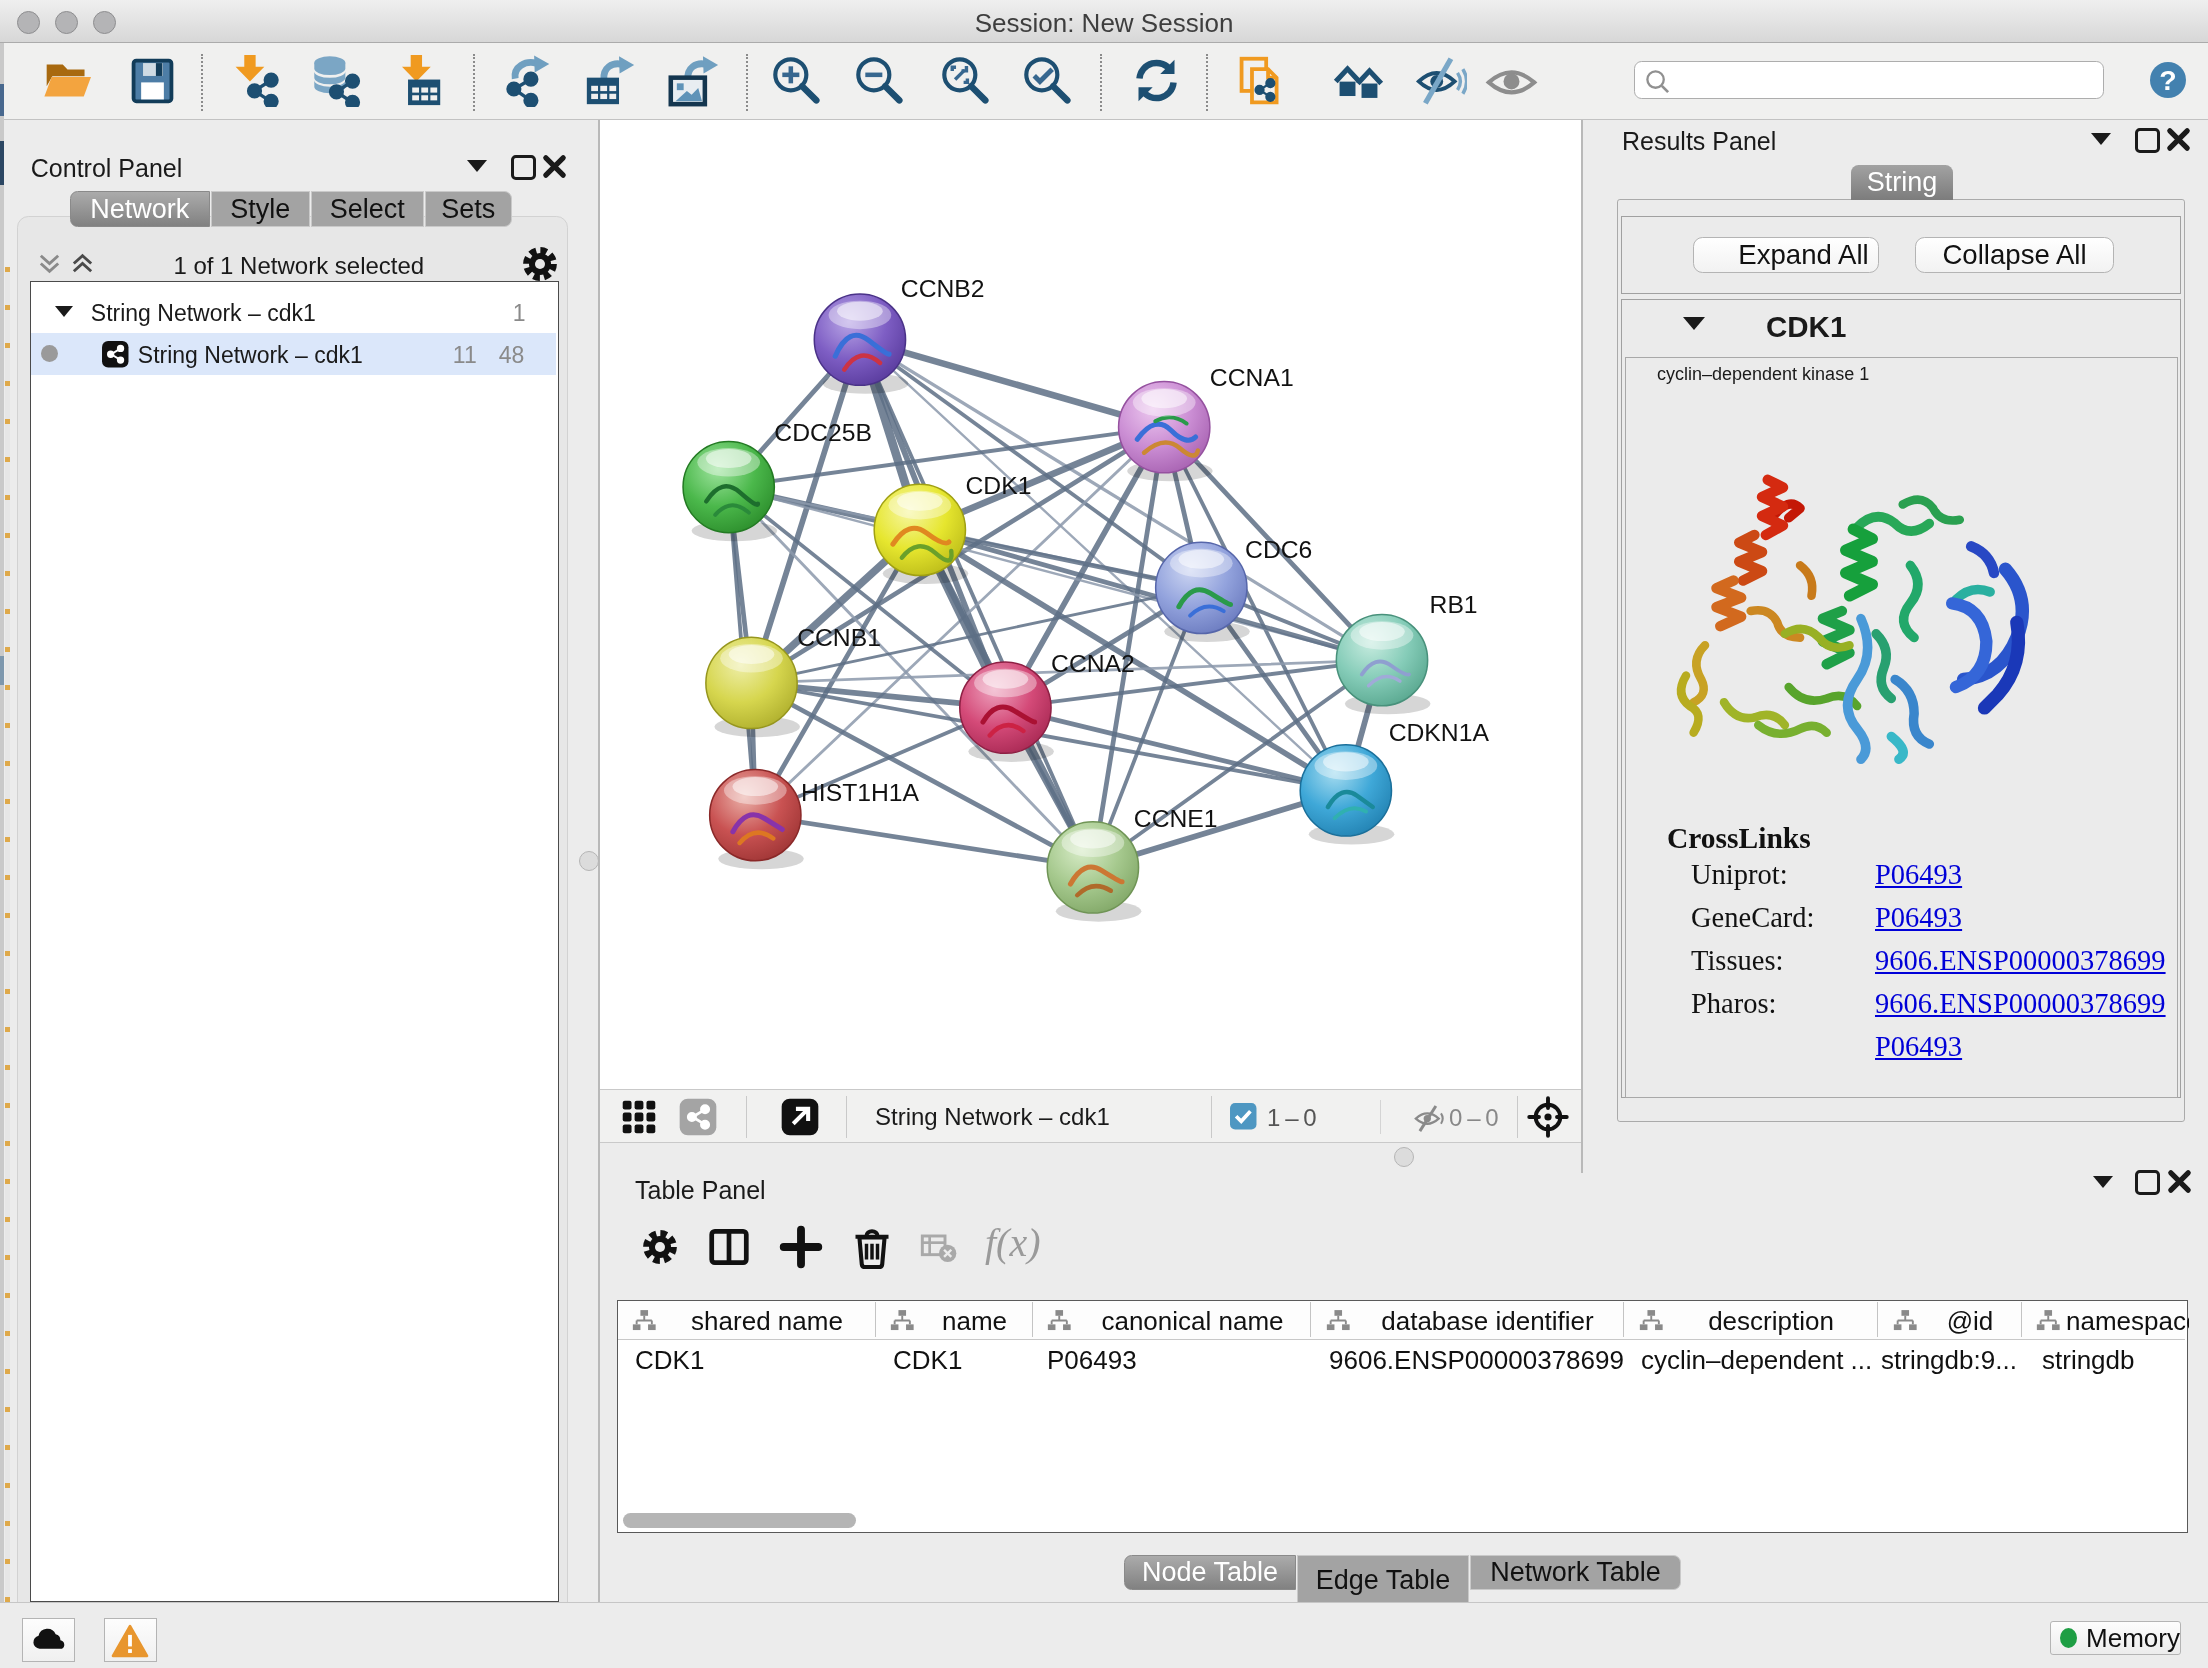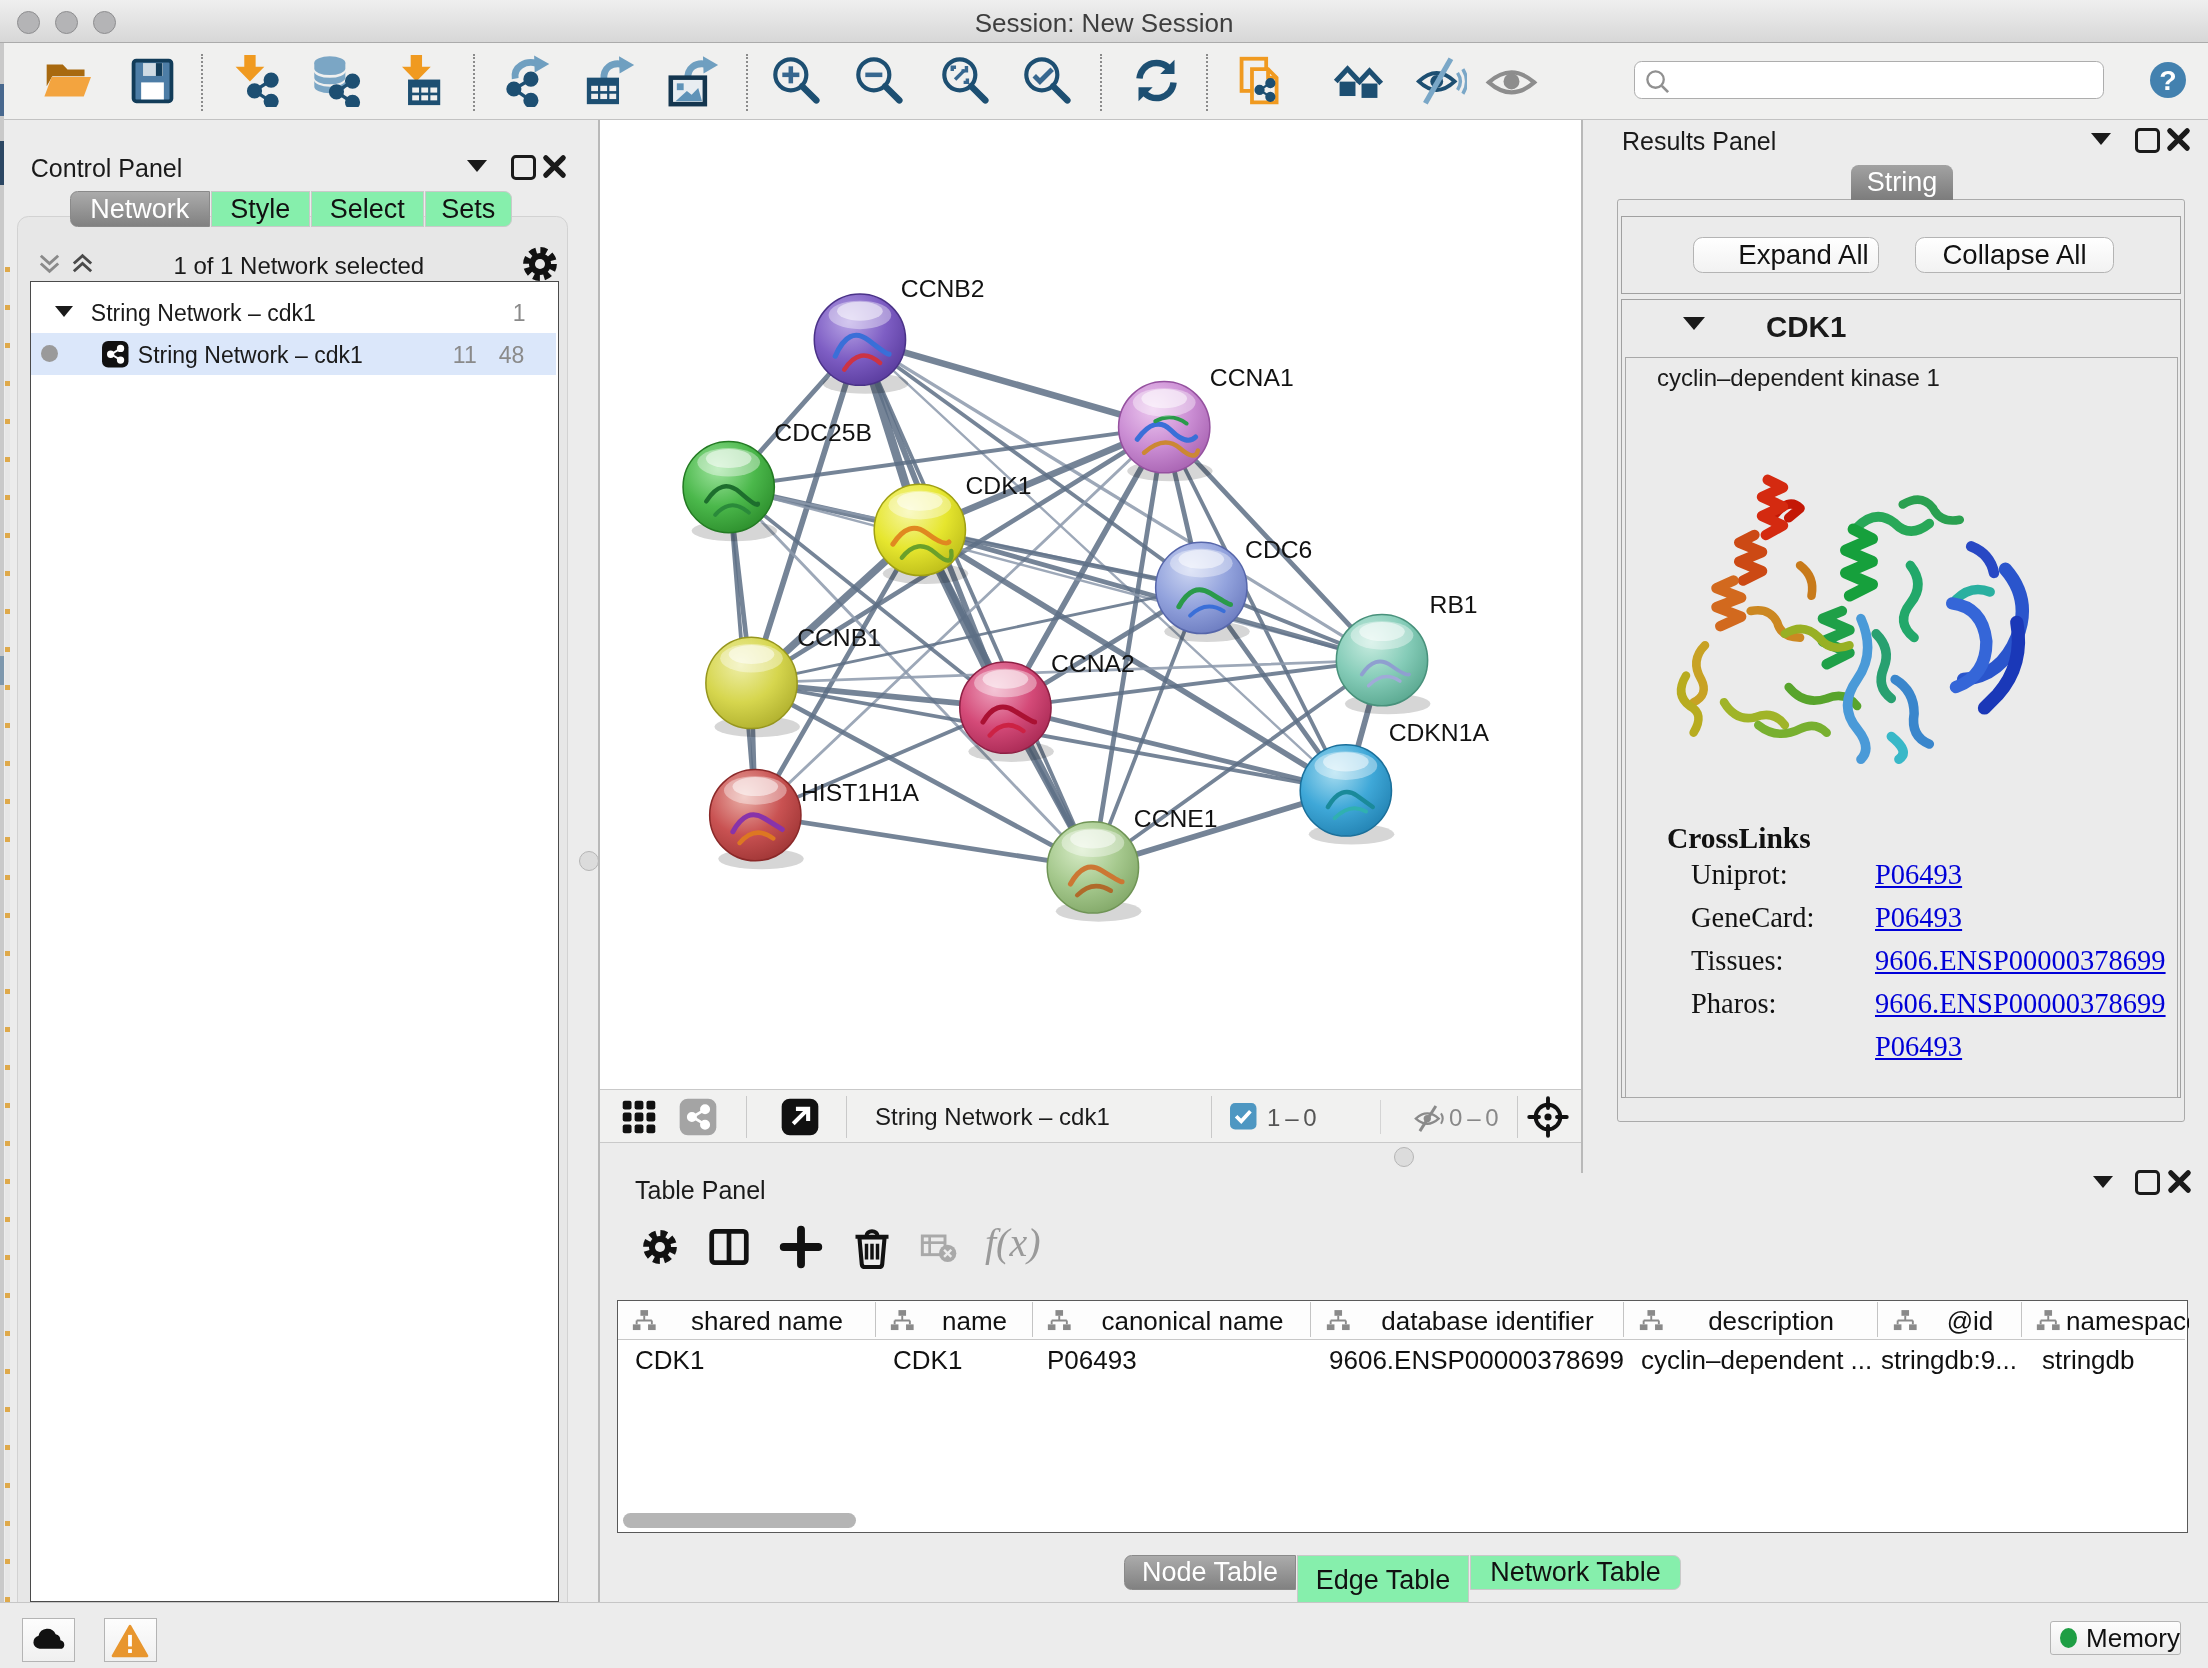--- a/index.html
+++ b/index.html
@@ -2,21 +2,21 @@
 <html style="font-size:15px"><head>
 <meta charset="utf-8">
 <style>
 html,body{margin:0;padding:0;}
 body{width:2208px;height:1668px;background:#ececec;font-family:"Liberation Sans",sans-serif;overflow:hidden;position:relative;}
 .abs{position:absolute;}
 .vline{position:absolute;background:#b9b9b9;width:1.9px;}
 .dotsep{position:absolute;width:0;border-left:2.9px dotted #8b8b8b;height:57px;top:11.4px;}
 .winbtn-tri{width:0;height:0;border-left:10.5px solid transparent;border-right:10.5px solid transparent;border-top:12.4px solid #1a1a1a;position:absolute;}
 .winbtn-sq{position:absolute;width:19px;height:19px;border:3.8px solid #1a1a1a;border-radius:4.8px;}
-.tab{position:absolute;display:flex;align-items:center;justify-content:center;font-size:27px;color:#111;background:#86efac;border:1px solid #c9c9c9;box-sizing:border-box;}
+.tab{position:absolute;display:flex;align-items:center;justify-content:center;font-size:27px;color:#111;background:#a3a3a3;border:1px solid #c9c9c9;box-sizing:border-box;}
 .tabsel{background:linear-gradient(#ababab,#818181);color:#fff;border:1px solid #8a8a8a;}
 .btn{position:absolute;background:linear-gradient(#ffffff,#f2f2f2);border:1px solid #b4b4b4;border-radius:9.5px;display:flex;align-items:center;justify-content:center;font-size:27.6px;color:#111;box-sizing:border-box;}
 </style>
 </head>
 <body>
 
 <div class="abs" style="left:0;top:0;width:2208px;height:43px;background:linear-gradient(#efefef,#d7d7d7);border-bottom:1px solid #ababab;box-sizing:border-box;"></div>
 <div class="abs" style="left:17px;top:10.5px;width:21px;height:21px;border-radius:50%;background:#b4b4b6;border:1px solid #8e8e90;"></div>
 <div class="abs" style="left:55px;top:10.5px;width:21px;height:21px;border-radius:50%;background:#b4b4b6;border:1px solid #8e8e90;"></div>
 <div class="abs" style="left:93px;top:10.5px;width:21px;height:21px;border-radius:50%;background:#b4b4b6;border:1px solid #8e8e90;"></div>
@@ -554,21 +554,21 @@
 
 <div class="abs" style="left:38px;top:96px;width:560px;height:78px;border:1px solid #a0a0a0;box-sizing:border-box;"></div>
 <div class="btn" style="left:110px;top:117px;width:186px;height:36px;padding-left:35px;">Expand All</div>
 <div class="btn" style="left:332px;top:117px;width:199px;height:36px;">Collapse All</div>
 
 <div class="abs" style="left:38px;top:179px;width:560px;height:799px;border:1px solid #a0a0a0;box-sizing:border-box;"></div>
 <div class="abs" style="left:100px;top:197px;width:0;height:0;border-left:11.4px solid transparent;border-right:11.4px solid transparent;border-top:13.3px solid #1a1a1a;"></div>
 <div class="abs" style="left:183px;top:190px;font-size:29.5px;font-weight:bold;color:#1a1a1a;">CDK1</div>
 
 <div class="abs" style="left:42px;top:237px;width:553px;height:741px;border:1px solid #a8a8a8;box-sizing:border-box;"></div>
-<div class="abs" style="left:74px;top:244px;font-size:24px;color:#1a1a1a;">cyclin–dependent kinase 1</div>
+<div class="abs" style="left:74px;top:244px;font-size:18px;color:#1a1a1a;">cyclin–dependent kinase 1</div>
 
 <svg class="abs" style="left:84px;top:331px;" width="365" height="320" viewBox="0 0 192 168">
 <g fill="none" stroke-linecap="round" stroke-linejoin="round">
 <path d="M56 34 q8 -10 14 -4 l-6 5" stroke="#c41806" stroke-width="5"></path>
 <path d="M52 44 l9 -5 -11 -5 11 -5 -11 -5 11 -5 -8 -4" stroke="#d42a10" stroke-width="5.5"></path>
 <path d="M40 68 l10 -5 -12 -5 12 -5 -12 -5 8 -4" stroke="#cc4914" stroke-width="5.5"></path>
 <path d="M28 92 l11 -5 -13 -5 13 -5 -13 -5 9 -4" stroke="#d2691e" stroke-width="5.5"></path>
 <path d="M44 84 q10 -2 14 6 q2 8 12 8" stroke="#cc8822" stroke-width="4.5"></path>
 <path d="M20 102 q-8 8 -2 18 q4 8 -4 12" stroke="#c8a224" stroke-width="4.5"></path>
 <path d="M10 118 q-6 10 2 16 q8 4 2 14" stroke="#b8ac20" stroke-width="4.5"></path>

